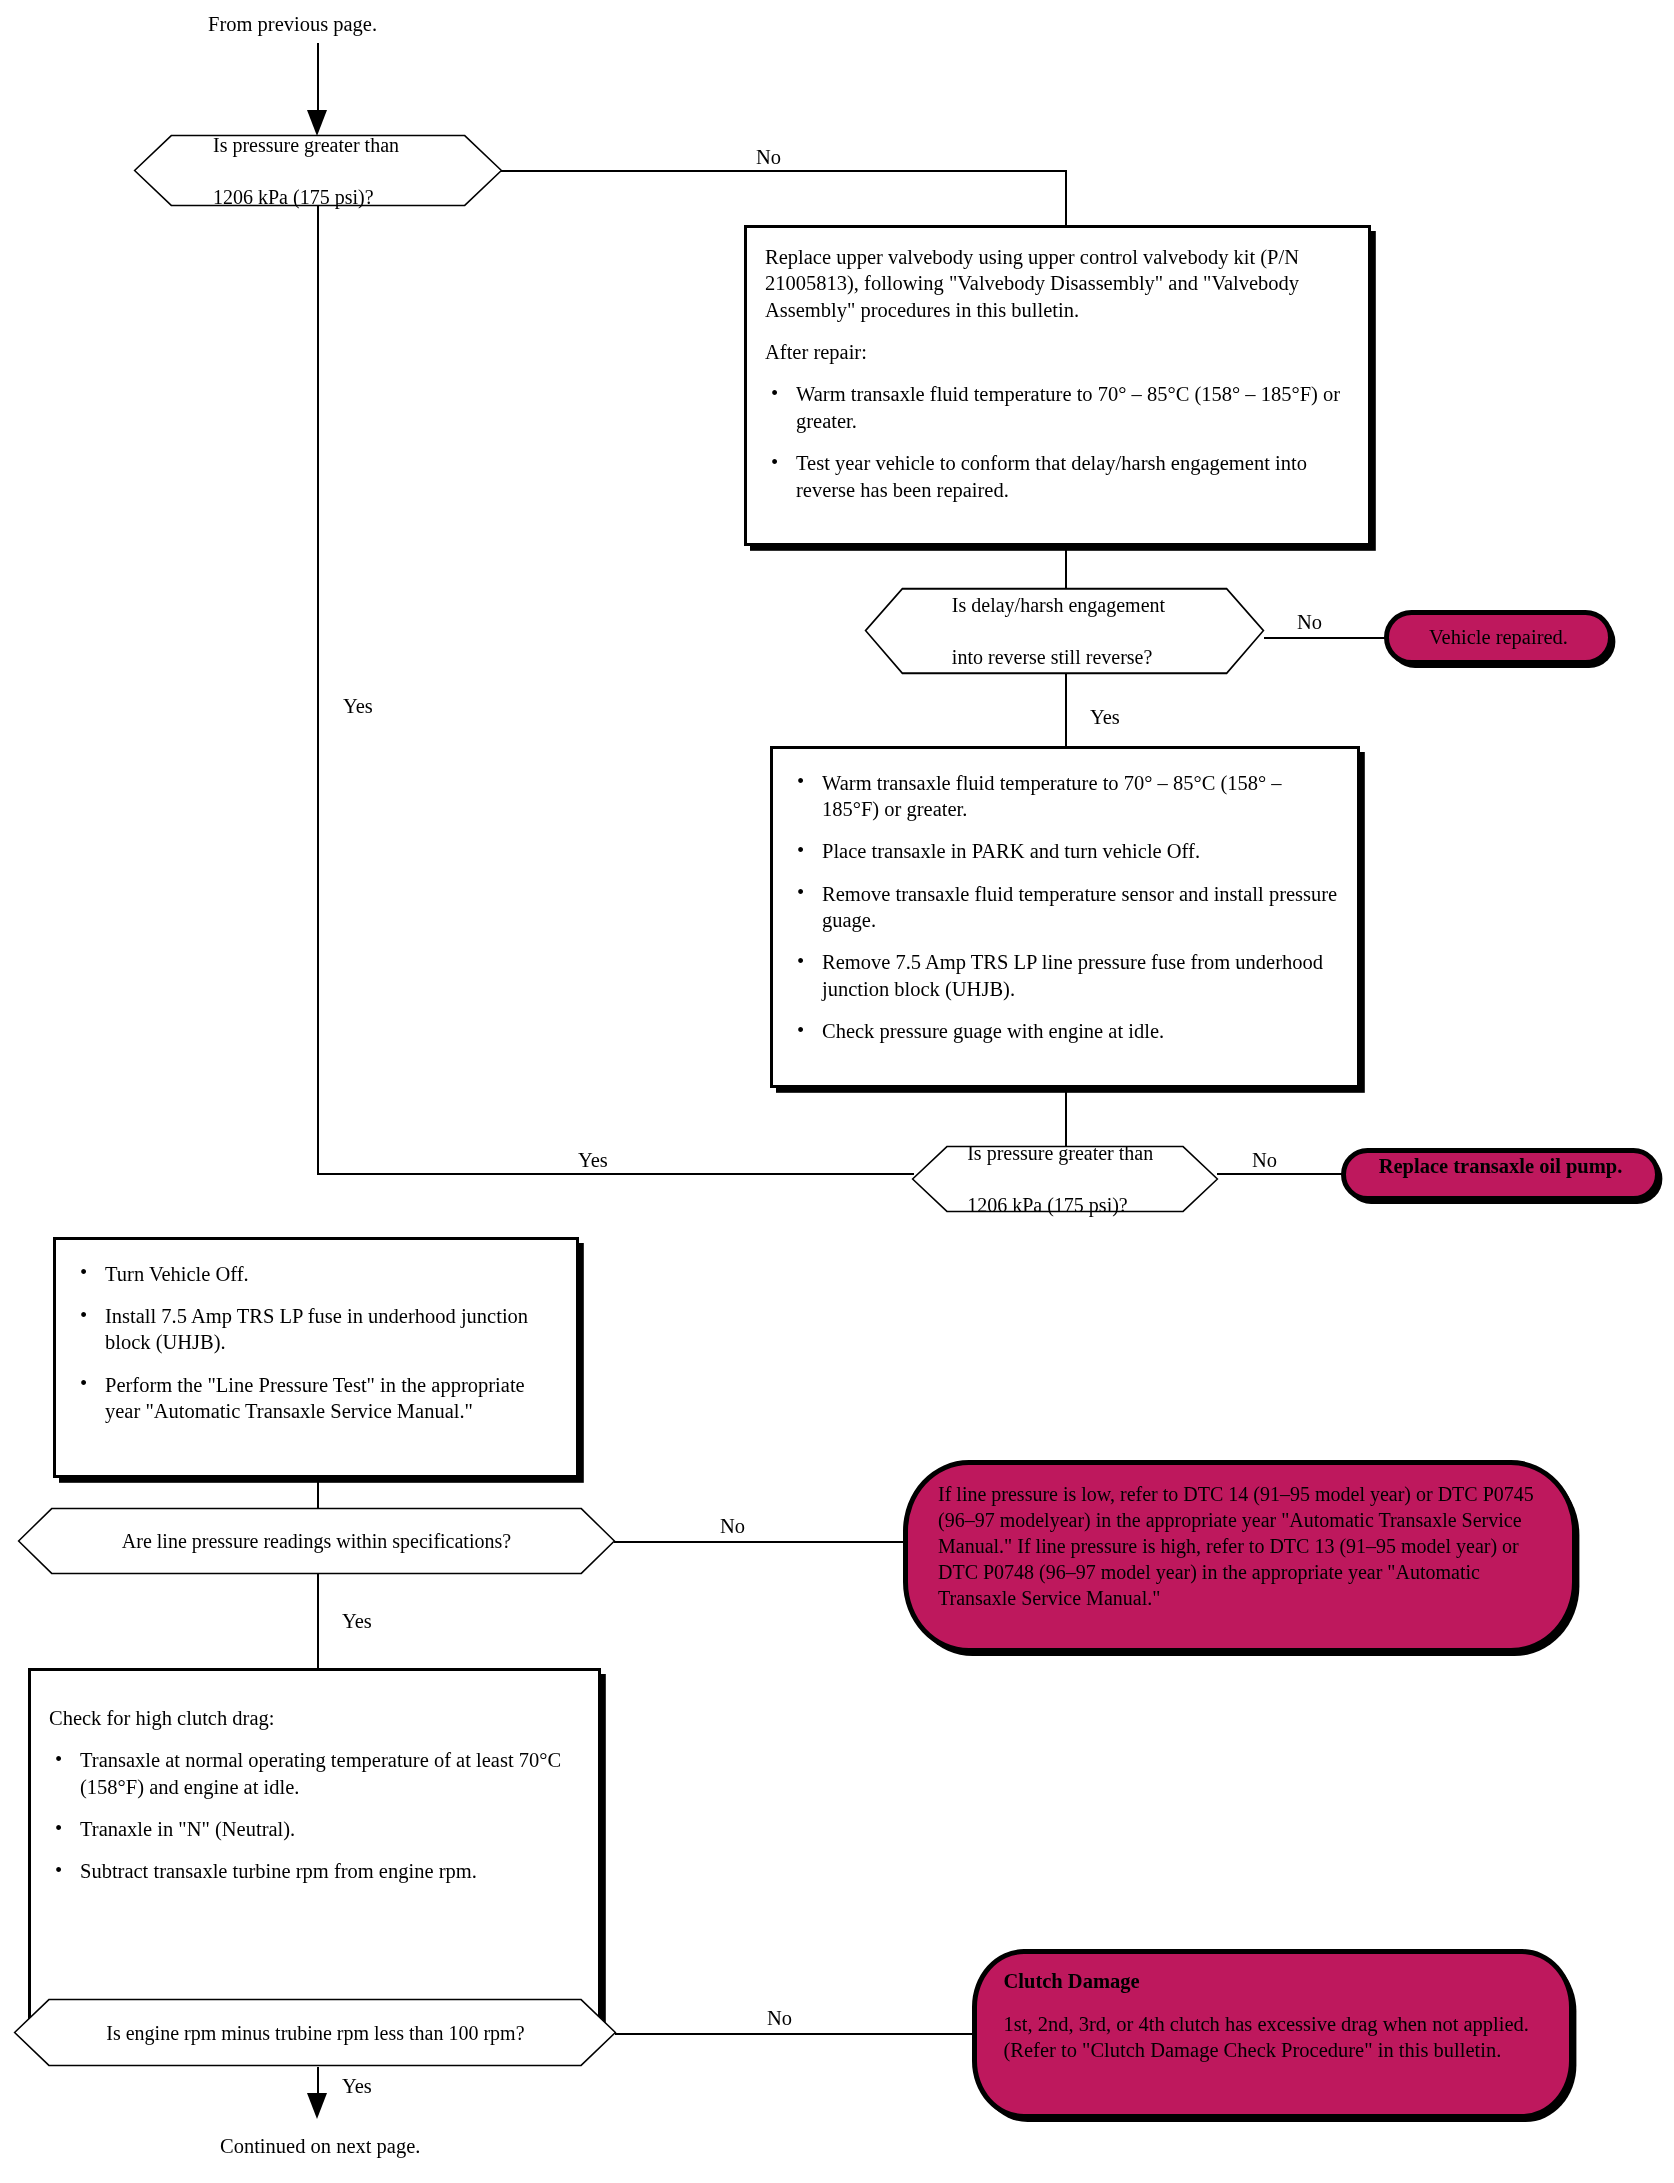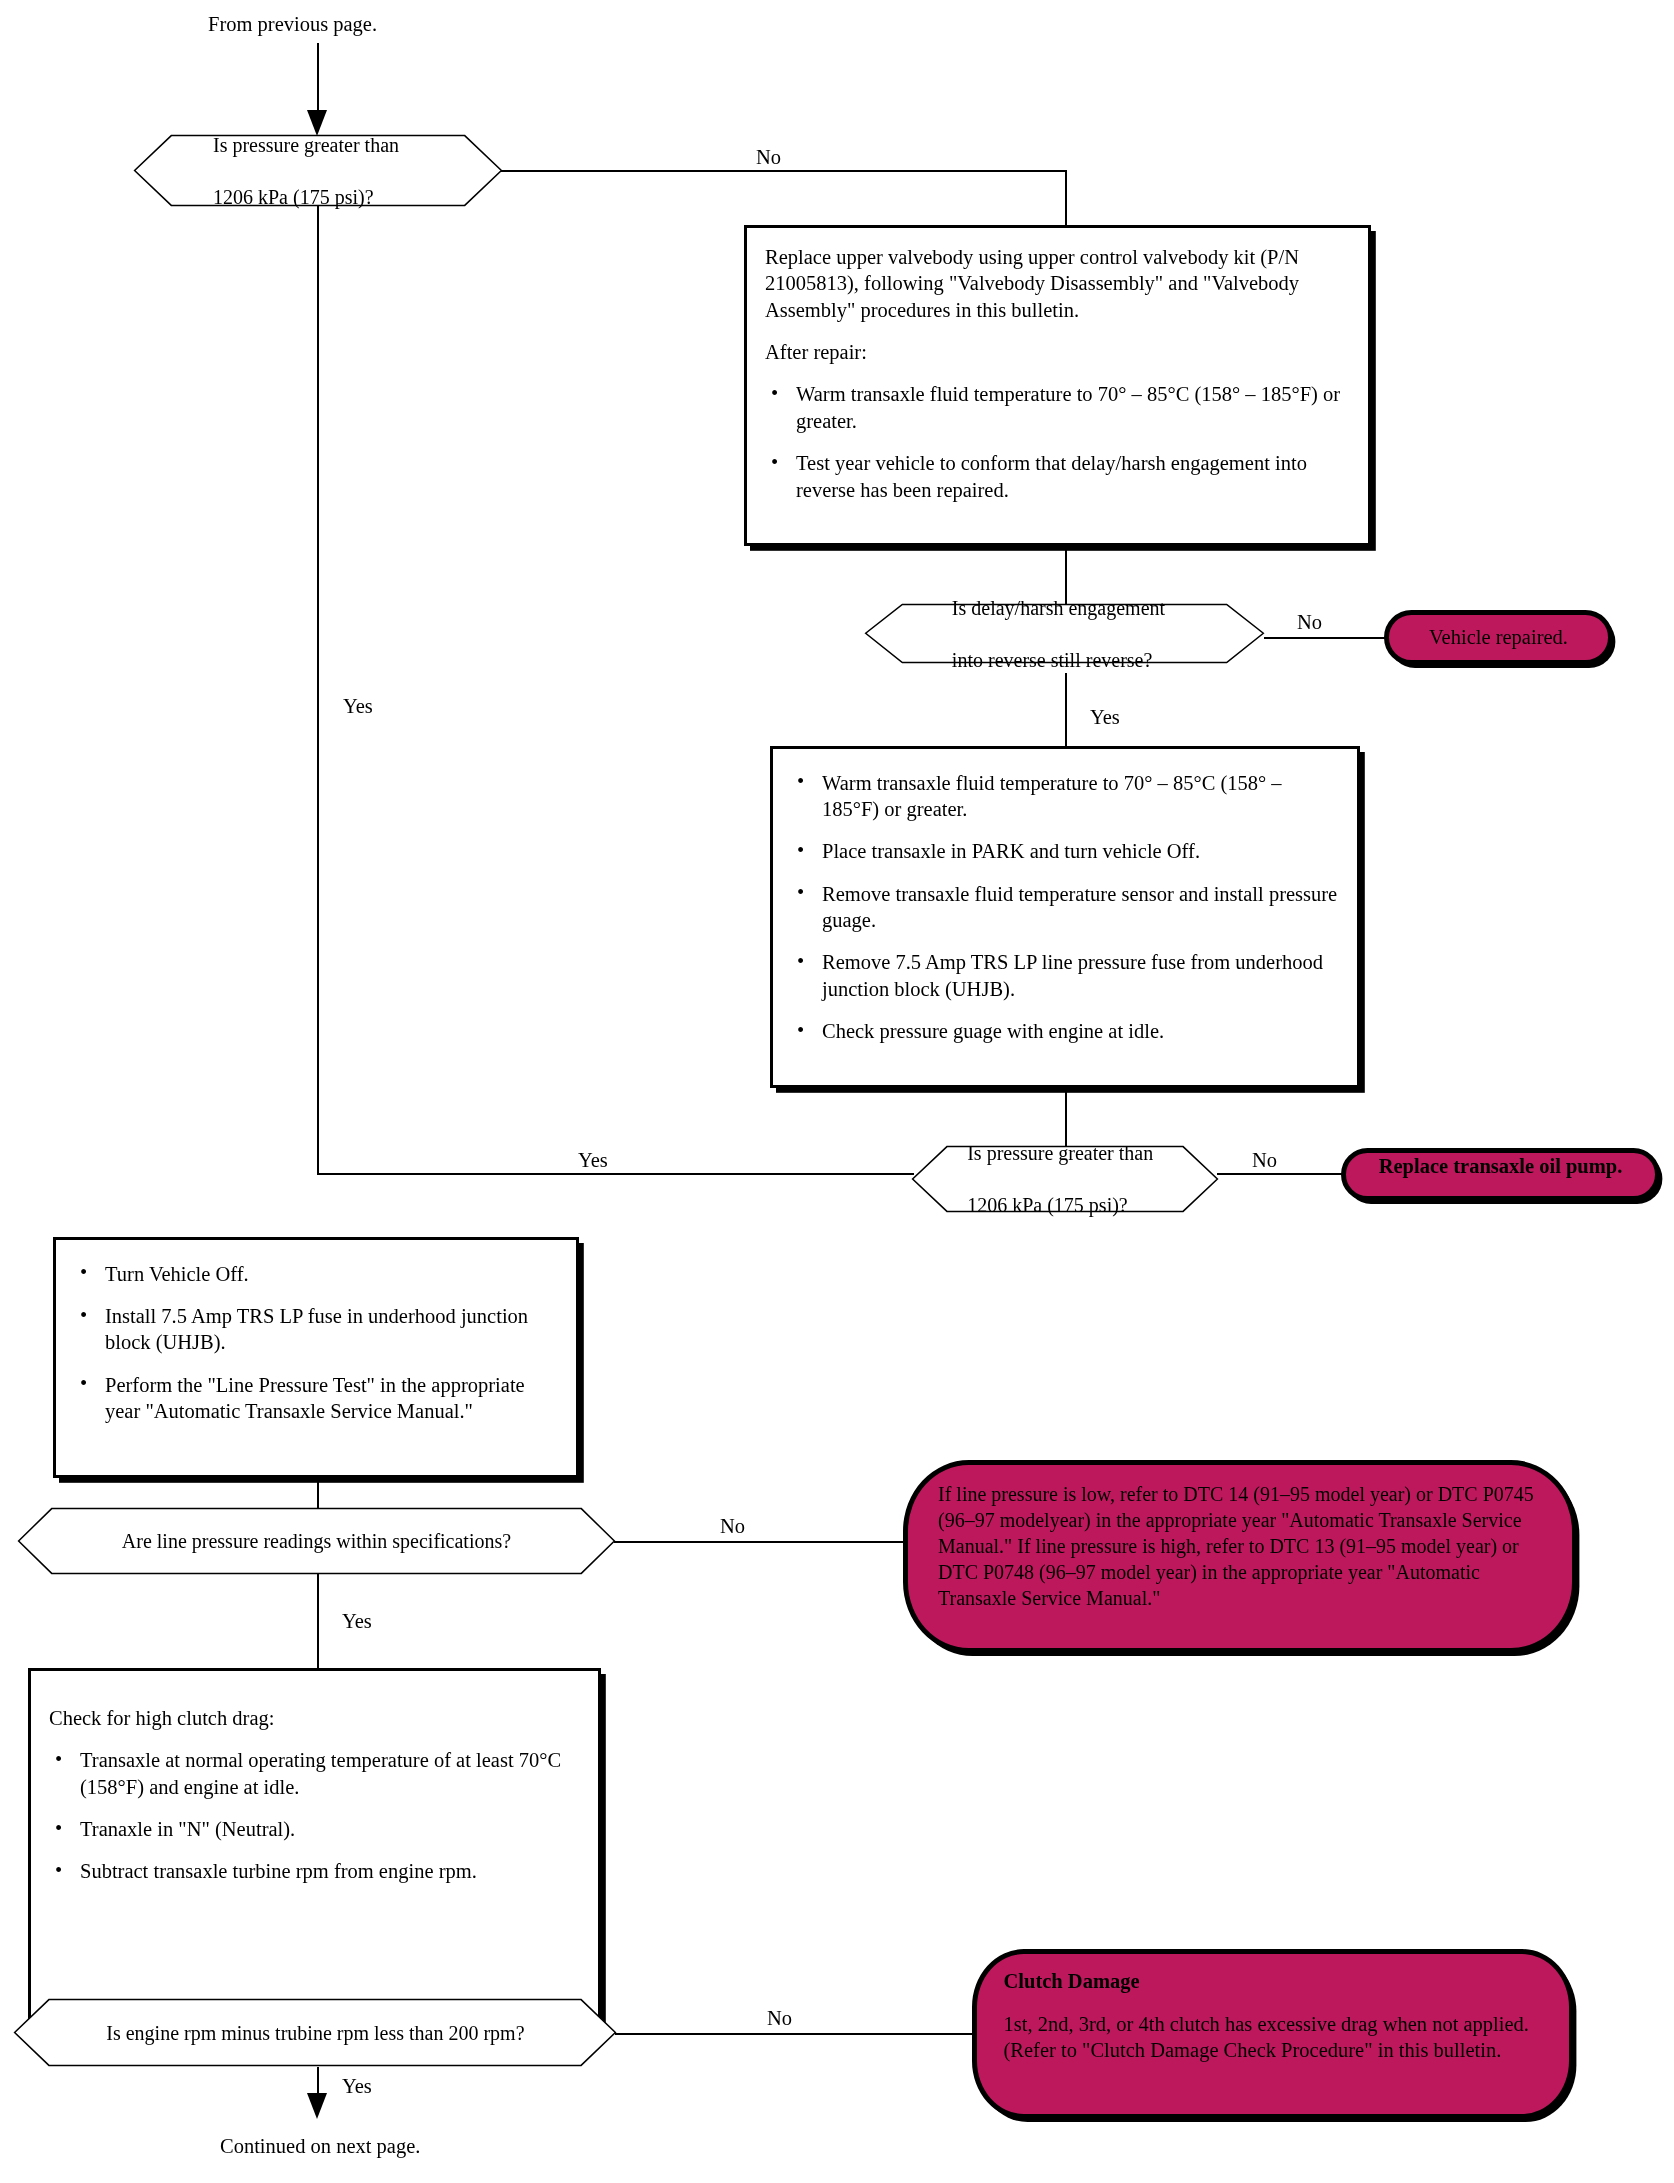--- a/index.html
+++ b/index.html
@@ -94,21 +94,21 @@
       <p class="para t34">After repair:</p>
       <ul class="bl t34">
         <li><span class="bullet">•</span><span>Warm transaxle fluid temperature to 70° – 85°C (158° – 185°F) or greater.</span></li>
         <li><span class="bullet">•</span><span>Test year vehicle to conform that delay/harsh engagement into reverse has been repaired.</span></li>
       </ul>
     </div>
   </div>
 
   <div class="ln lnv" style="left:1065px;top:546px;height:60px;"></div>
 
-  <div class="node hex" style="left:865px;top:604px;width:399px;height:59px;">
+  <div class="node hex" style="left:865px;top:588px;width:399px;height:86px;">
     <svg viewBox="0 0 663 115" preserveAspectRatio="none">
       <polygon points="62,1 601,1 662,57 601,114 62,114 1,57" fill="#fff" stroke="#000" stroke-width="2.5"></polygon>
     </svg>
     <div class="txt">
         <span class="t33" style="margin-left:-12px;">
       <span>Is delay/harsh engagement</span><br>
       <span>into reverse still reverse?</span>
     </span>
       </div>
   </div>
@@ -210,21 +210,21 @@
   </div>
 
   <div class="ln lnv" style="left:317px;top:2020px;height:43px;"></div>
 
   <div class="node hex" style="left:14.4px;top:1999px;width:602px;height:67px;">
     <svg viewBox="0 0 1000 112" preserveAspectRatio="none">
       <polygon points="58,1 942,1 999,56 942,111 58,111 1,56" fill="#fff" stroke="#000" stroke-width="2.5"></polygon>
     </svg>
     <div class="txt">
         <span class="t33">
-      <span>Is engine rpm minus trubine rpm less than 200 rpm?</span>
+      <span>Is engine rpm minus trubine rpm less than 100 rpm?</span>
     </span>
       </div>
   </div>
 
   <div class="ln lnh" style="left:615px;top:2033px;width:361px;"></div>
   <div class="label t34" style="left:767px;top:2005px;">No</div>
 
   <div class="ln lnv" style="left:317px;top:2067px;height:36px;"></div>
   <div class="arrow" style="left:307px;top:2093px;"></div>
   <div class="label t34" style="left:342px;top:2073px;">Yes</div>

